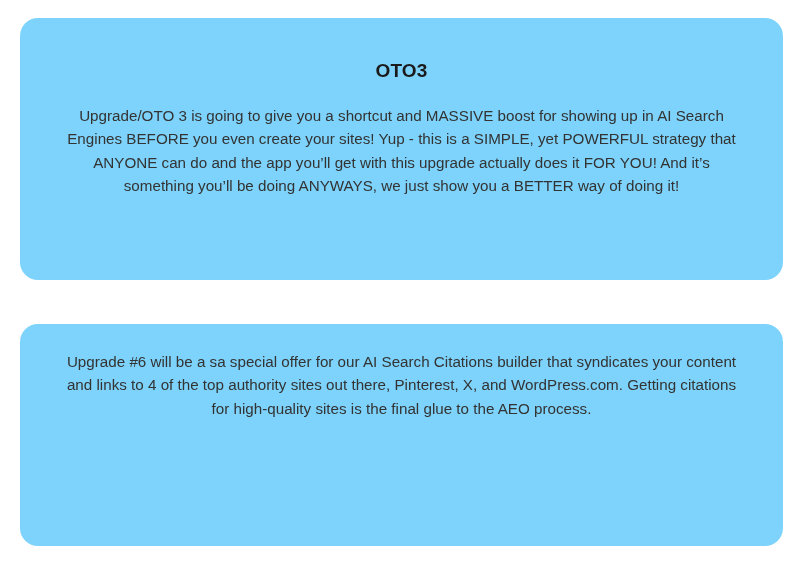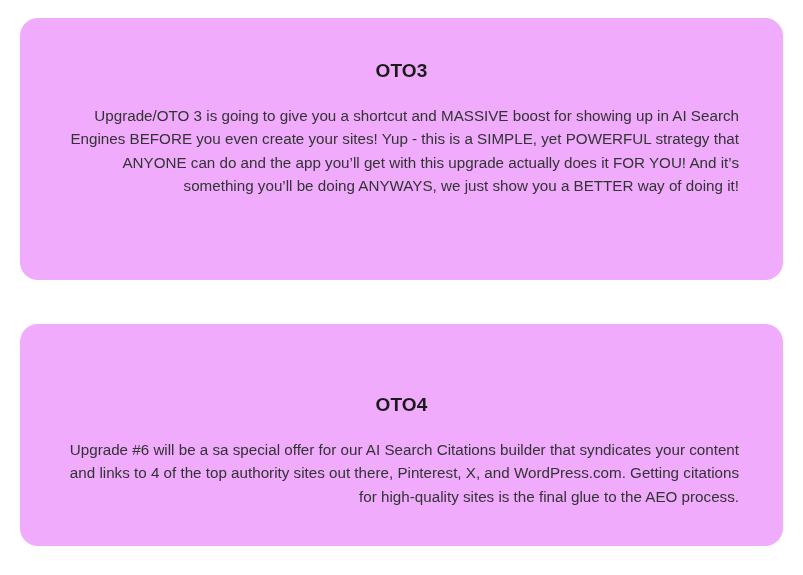--- a/index.html
+++ b/index.html
@@ -17,38 +17,38 @@
   .page {
     width: 803px;
     height: 575px;
     box-sizing: border-box;
     padding: 18px 20px 0 20px;
     display: flex;
     flex-direction: column;
     gap: 44px;
   }
   .card {
-    background: #f0abfc;
+    background: #7dd3fc;
     border-radius: 18px;
     box-sizing: border-box;
     padding: 26px 44px 30px 44px;
   }
   .card-title {
     text-align: center;
     font-size: 19px;
     font-weight: bold;
     color: #1a1a1a;
     letter-spacing: 0.2px;
     margin: 16px 0 22px 0;
   }
   .card-body {
     font-size: 15.2px;
     line-height: 1.53;
     color: #333333;
-    text-align: right;
+    text-align: center;
   }
   .card-oto3 {
     height: 262px;
   }
   .card-oto4 {
     height: 222px;
   }
   .card-oto4 .card-title {
     margin: 44px 0 22px 0;
   }
@@ -57,17 +57,16 @@
 <body>
 
 <div class="page">
 
   <div class="card card-oto3">
     <div class="card-title">OTO3</div>
     <div class="card-body">Upgrade/OTO 3 is going to give you a shortcut and MASSIVE boost for showing up in AI Search Engines BEFORE you even create your sites! Yup - this is a SIMPLE, yet POWERFUL strategy that ANYONE can do and the app you’ll get with this upgrade actually does it FOR YOU! And it’s something you’ll be doing ANYWAYS, we just show you a BETTER way of doing it!</div>
   </div>
 
   <div class="card card-oto4">
-    <div class="card-title">OTO4</div>
     <div class="card-body">Upgrade #6 will be a sa special offer for our AI Search Citations builder that syndicates your content and links to 4 of the top authority sites out there, Pinterest, X, and WordPress.com. Getting citations for high-quality sites is the final glue to the AEO process.</div>
   </div>
 
 </div>
 
 </body></html>

